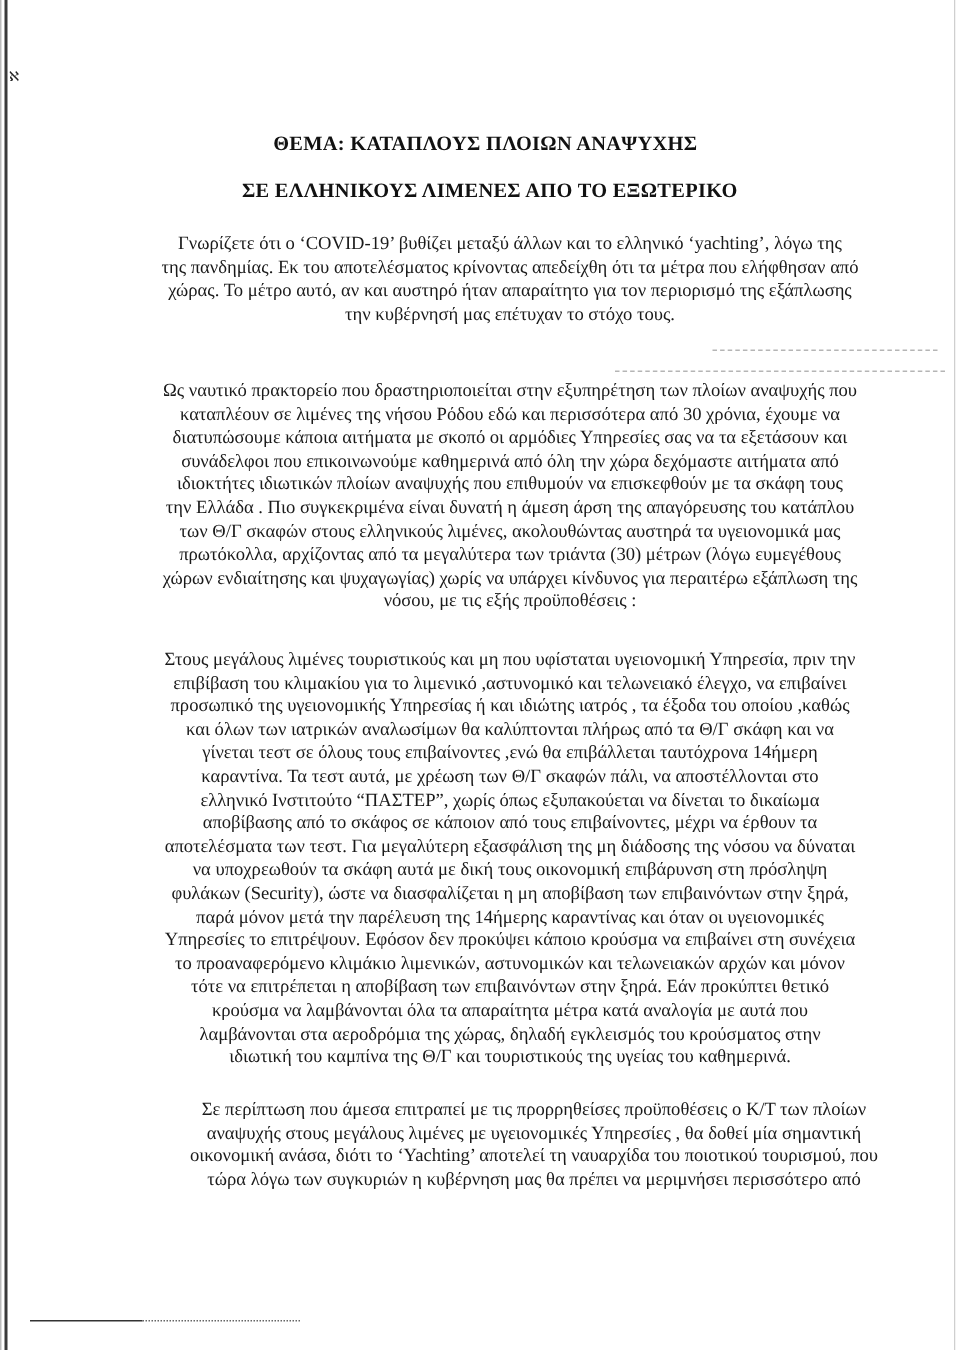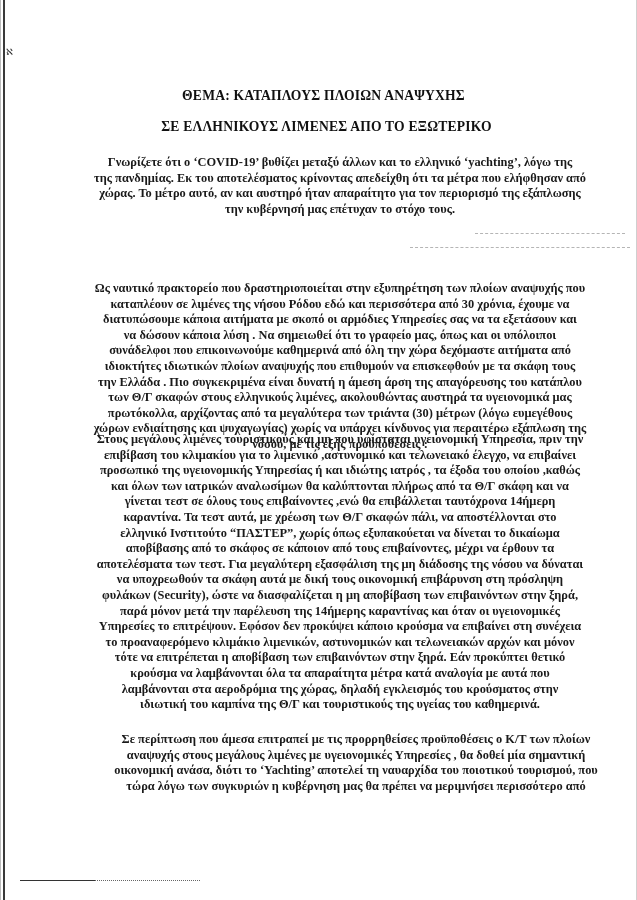--- a/index.html
+++ b/index.html
@@ -58,23 +58,23 @@
     }
     .title-1 { top: 88px; left: 5px; }
     .title-2 { top: 119px; left: 8px; }
     .para {
       position: absolute;
       text-align: center;
       font-size: 12.4px;
       line-height: 15.6px;
       color: #1a1a1a;
     }
-    .para .line { display: block; white-space: nowrap; font-weight: bold; }
+    .para .line { display: block; white-space: nowrap; }
     .p1 { left: 70px; width: 540px; top: 155px; }
-    .p2 { left: 52px; width: 576px; top: 253px; margin-top: 28px; }
+    .p2 { left: 52px; width: 576px; top: 253px; }
     .p3 { left: 52px; width: 576px; top: 432px; }
     .p4 { left: 68px; width: 576px; top: 732px; }
     .faint-dash {
       position: absolute;
       height: 1px;
       border-top: 1px dashed #b5b5b5;
     }
     .fd1 { left: 475px; top: 233px; width: 150px; }
     .fd2 { left: 410px; top: 247px; width: 220px; }
     .footer-rule {
@@ -107,21 +107,20 @@
       <span class="line">της πανδημίας. Εκ του αποτελέσματος κρίνοντας απεδείχθη ότι τα μέτρα που ελήφθησαν από</span>
       <span class="line">χώρας. Το μέτρο αυτό, αν και αυστηρό  ήταν απαραίτητο για τον περιορισμό της εξάπλωσης</span>
       <span class="line">την κυβέρνησή μας επέτυχαν το στόχο τους.</span>
     </div>
   <div class="faint-dash fd1"></div>
   <div class="faint-dash fd2"></div>
   <div class="para p2">
       <span class="line">Ως ναυτικό πρακτορείο που δραστηριοποιείται στην εξυπηρέτηση των πλοίων αναψυχής που</span>
       <span class="line">καταπλέουν σε λιμένες της νήσου Ρόδου εδώ και περισσότερα από 30 χρόνια, έχουμε να</span>
       <span class="line">διατυπώσουμε κάποια αιτήματα με σκοπό οι αρμόδιες Υπηρεσίες σας να τα εξετάσουν και</span>
-      <span class="line">να δώσουν κάποια λύση . Να σημειωθεί ότι το γραφείο μας, όπως και οι υπόλοιποι</span>
       <span class="line">συνάδελφοι που επικοινωνούμε καθημερινά  από όλη την χώρα δεχόμαστε  αιτήματα από</span>
       <span class="line">ιδιοκτήτες ιδιωτικών πλοίων αναψυχής που επιθυμούν να επισκεφθούν με τα σκάφη τους</span>
       <span class="line">την Ελλάδα . Πιο συγκεκριμένα είναι δυνατή η άμεση άρση της απαγόρευσης του κατάπλου</span>
       <span class="line">των Θ/Γ σκαφών  στους ελληνικούς λιμένες, ακολουθώντας  αυστηρά τα υγειονομικά μας</span>
       <span class="line">πρωτόκολλα,  αρχίζοντας από τα  μεγαλύτερα των  τριάντα (30) μέτρων (λόγω ευμεγέθους</span>
       <span class="line">χώρων ενδιαίτησης και ψυχαγωγίας) χωρίς να υπάρχει κίνδυνος για περαιτέρω εξάπλωση της</span>
       <span class="line">νόσου, με τις εξής προϋποθέσεις :</span>
     </div>
   <div class="para p3">
       <span class="line">Στους μεγάλους λιμένες τουριστικούς και μη που υφίσταται υγειονομική Υπηρεσία, πριν την</span>

